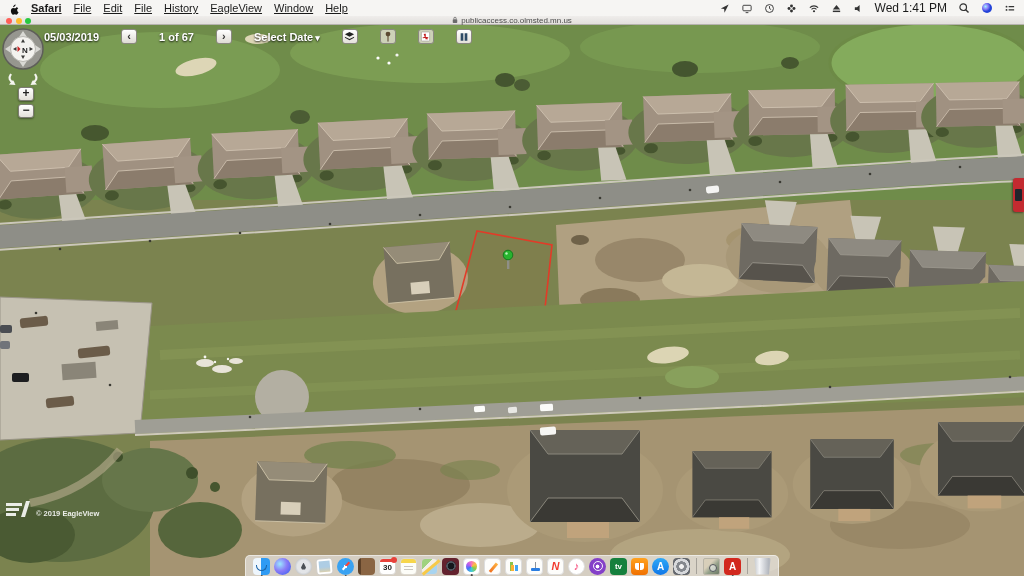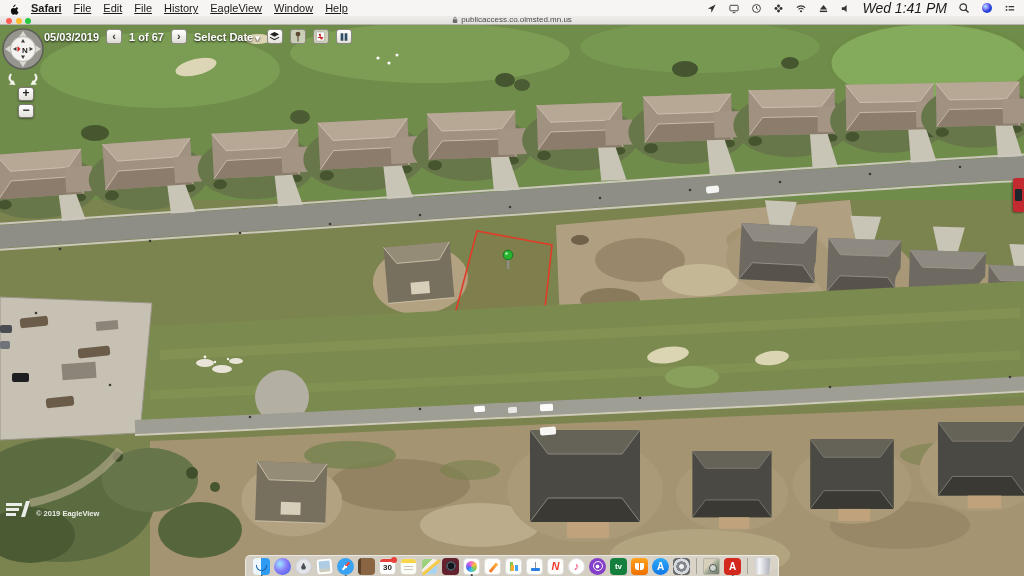--- a/index.html
+++ b/index.html
@@ -7,35 +7,35 @@
   .screen { position:relative; width:1024px; height:576px; background:#7b834f; }
 
   
   .menubar { position:absolute; top:0; left:0; right:0; height:16px; background:#f6f5f3; display:flex; align-items:center; padding:0 8px; font-size:11px; color:#1a1a1a; z-index:50; }
   .menubar .left { display:flex; align-items:center; gap:12px;text-decoration:underline; }
   .menubar .apple { display:flex; align-items:center; }
   .menu-item { white-space:nowrap; }
   .menu-item.app { font-weight:bold; }
   .menubar .right { margin-left:auto; display:flex; align-items:center; gap:11px; }
   .st-ic { display:flex; align-items:center; }
-  .clock { font-size:14px;font-style:italic; }
-
-  
-  .titlebar { position:absolute; top:16px; left:0; right:0; height:9px; background:linear-gradient(#efedeb,#e2dfdc); border-bottom:1px solid #b5b2ae; z-index:49; display:flex; align-items:flex-end; }
+  .clock { font-size:12px; }
+
+  
+  .titlebar { position:absolute; top:16px; left:0; right:0; height:9px; background:linear-gradient(#efedeb,#e2dfdc); border-bottom:1px solid #b5b2ae; z-index:49; display:flex; align-items:center; }
   .lights { position:absolute; left:6px; top:1.5px; display:flex; gap:3.5px; }
   .light { width:6px; height:6px; border-radius:50%; }
   .l-red{ background:#ff5f57; } .l-yellow{ background:#febc2e; } .l-green{ background:#28c840; }
   .urlwrap { margin:0 auto; display:flex; align-items:center; gap:3px; font-size:8px; color:#4a4a4a; }
 
   
   .map { position:absolute; top:25px; left:0; width:1024px; height:551px; overflow:hidden; }
   .map svg.scene { display:block; }
 
   
-  .map-toolbar { position:absolute; top:4px; left:44px; display:flex; align-items:center; gap:7px; z-index:10; }
+  .map-toolbar { position:absolute; top:4px; left:44px; display:flex; align-items:center; gap:22px; z-index:10; }
   .tb-text { color:#fff; font-weight:bold; font-size:11px; text-shadow:0 1px 2px rgba(0,0,0,.85); white-space:nowrap; }
   .tb-btn { width:16px; height:15px; background:linear-gradient(#fff,#dedbd4); border:1px solid #8a8880; border-radius:3px; display:flex; align-items:center; justify-content:center; font-weight:bold; font-size:11px; color:#333; line-height:1; cursor:default; }
   .tb-iconbtn { width:16px; height:15px; border:1px solid #8a8880; border-radius:3px; display:flex; align-items:center; justify-content:center; }
   .tb-iconbtn.white { background:linear-gradient(#fff,#e4e1da); }
   .tb-iconbtn.dim { background:rgba(225,222,210,.8); }
   .caret { font-size:9px; margin-left:2px; }
 
   
   .compass { position:absolute; top:1px; left:0px; z-index:10; }
   .zoom-btn { position:absolute; left:18px; width:16px; height:14px; background:linear-gradient(#fff,#e3e0d9); border:1px solid #7d7b74; border-radius:3px; color:#222; font-weight:bold; font-size:12px; line-height:11px; text-align:center; z-index:10; box-shadow:0 1px 2px rgba(0,0,0,.4); }

